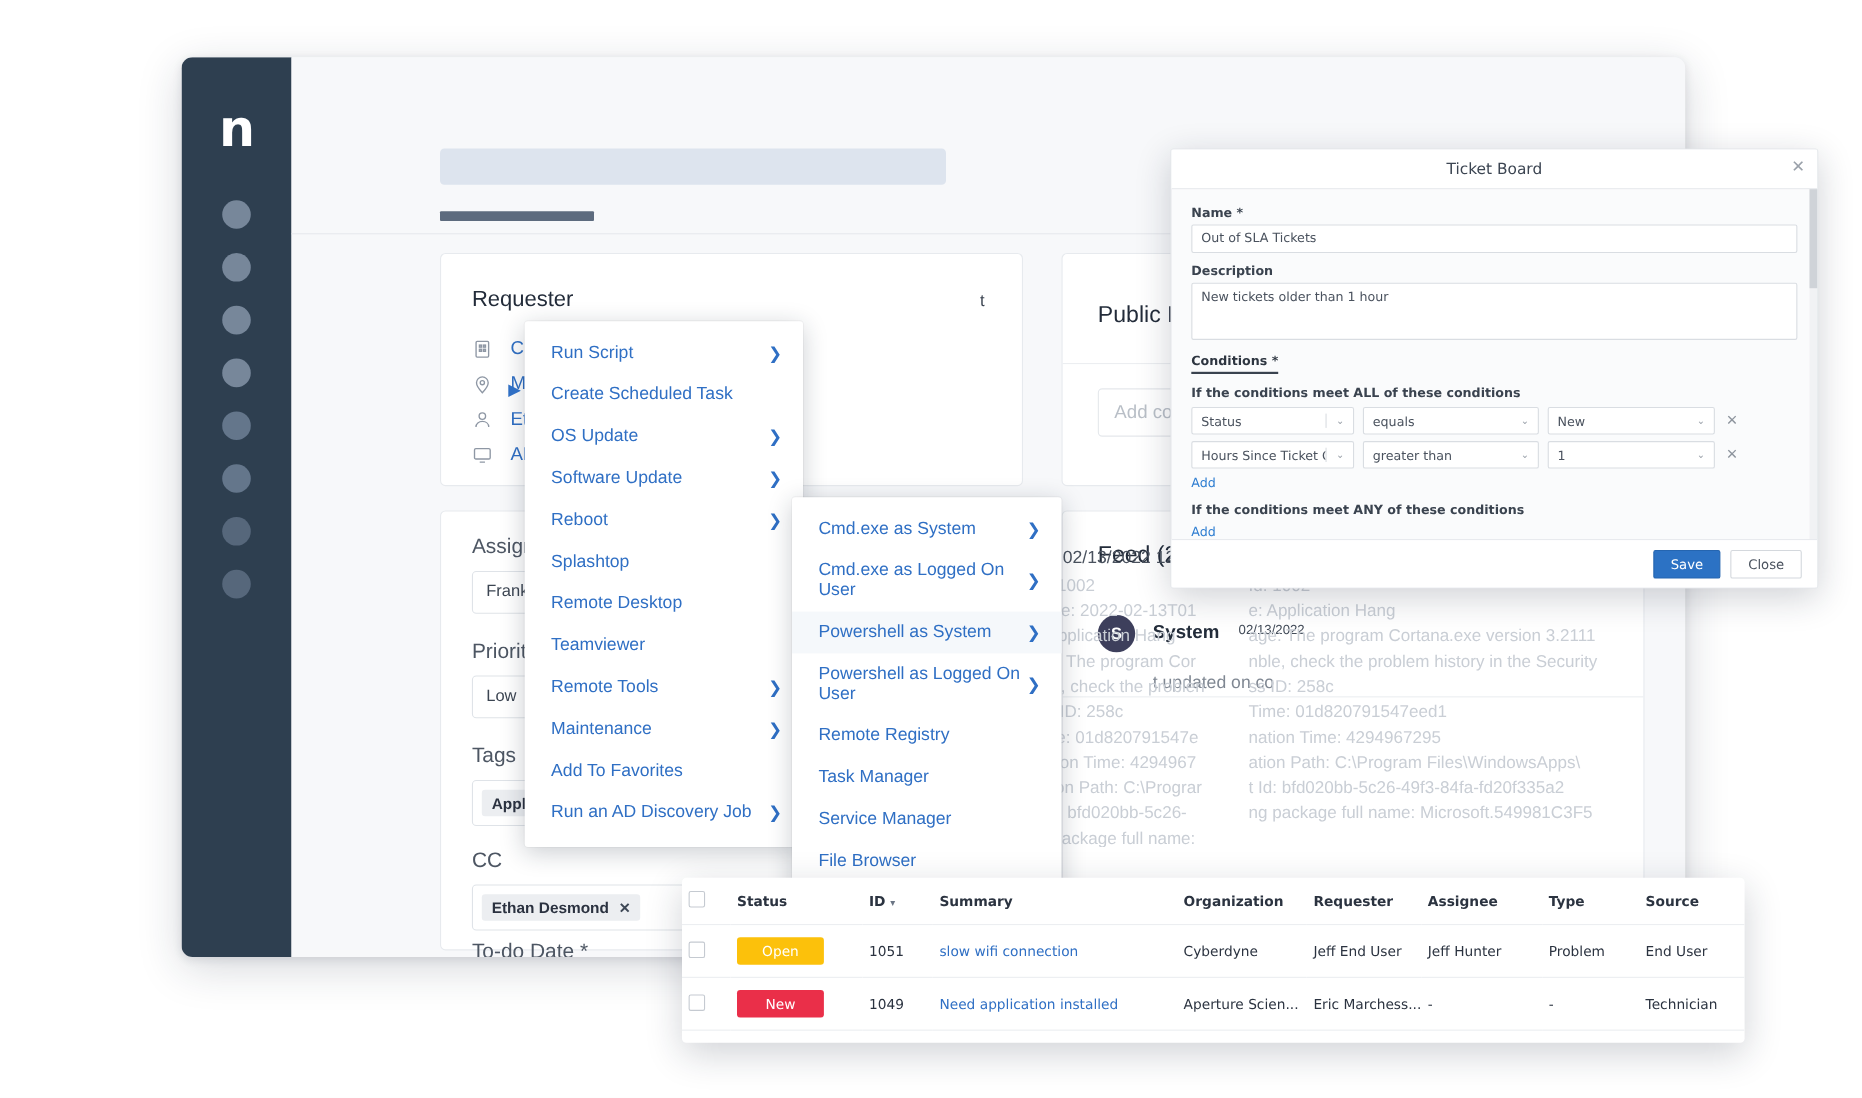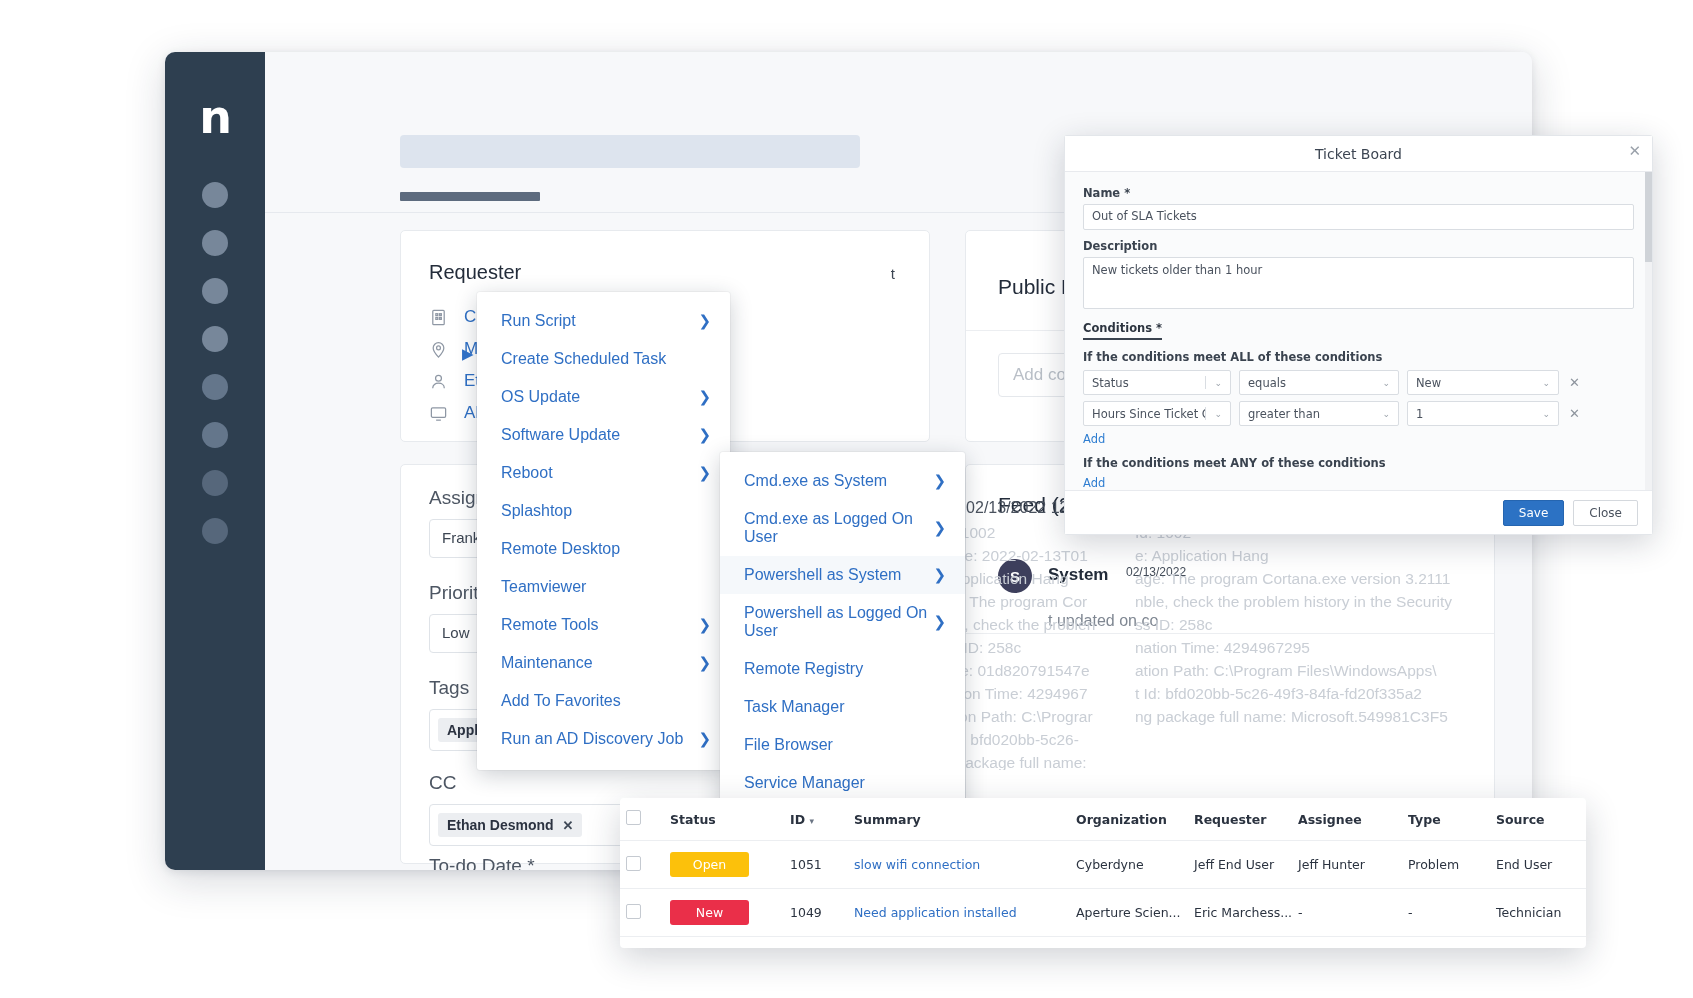--- a/index.html
+++ b/index.html
@@ -401,20 +401,21 @@
       <div class="ln ">cation Path: C:\Prograr</div>
       <div class="ln ">rt Id: bfd020bb-5c26-</div>
       <div class="ln ">ng package full name:</div>
     </div>
   <div id="feed-log-right" style="position:absolute; left:200px; top:26px; width:380px; overflow:hidden;">
       <div class="ln ">Id: 1002</div>
       <div class="ln ">e: Application Hang</div>
       <div class="ln ">age: The program Cortana.exe version 3.2111</div>
       <div class="ln ">nble, check the problem history in the Security</div>
       <div class="ln ">ss ID: 258c</div>
+      <div class="ln ">Time: 01d820791547eed1</div>
       <div class="ln ">nation Time: 4294967295</div>
       <div class="ln ">ation Path: C:\Program Files\WindowsApps\</div>
       <div class="ln ">t Id: bfd020bb-5c26-49f3-84fa-fd20f335a2</div>
       <div class="ln ">ng package full name: Microsoft.549981C3F5</div>
     </div>
 </div>
 
 <div id="ctx-menu">
     <div class="mi">
       <span>Run Script</span>
@@ -478,24 +479,24 @@
       <span>Powershell as Logged On User</span>
       <span class="arr">❯</span>
     </div>
     <div class="mi">
       <span>Remote Registry</span>
     </div>
     <div class="mi">
       <span>Task Manager</span>
     </div>
     <div class="mi">
+      <span>Service Manager</span>
+    </div>
+    <div class="mi">
       <span>File Browser</span>
-    </div>
-    <div class="mi">
-      <span>Service Manager</span>
     </div>
   </div>
 
 <div id="dialog">
   <div class="dlg-head">
     <span class="dlg-title">Ticket Board</span>
     <span class="dlg-x">✕</span>
   </div>
   <div class="dlg-body">
     <div class="d-label">Name *</div>

